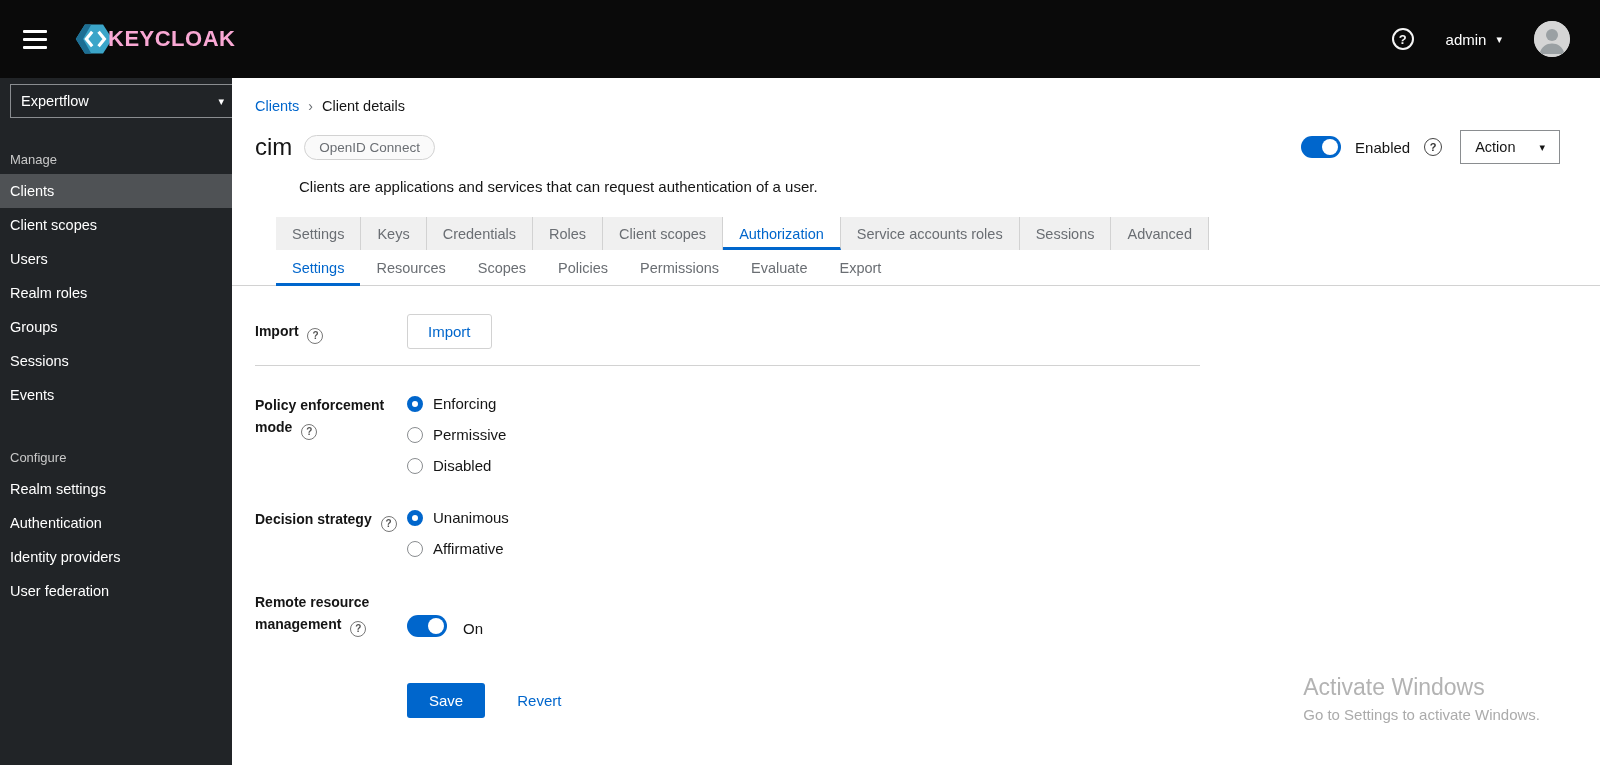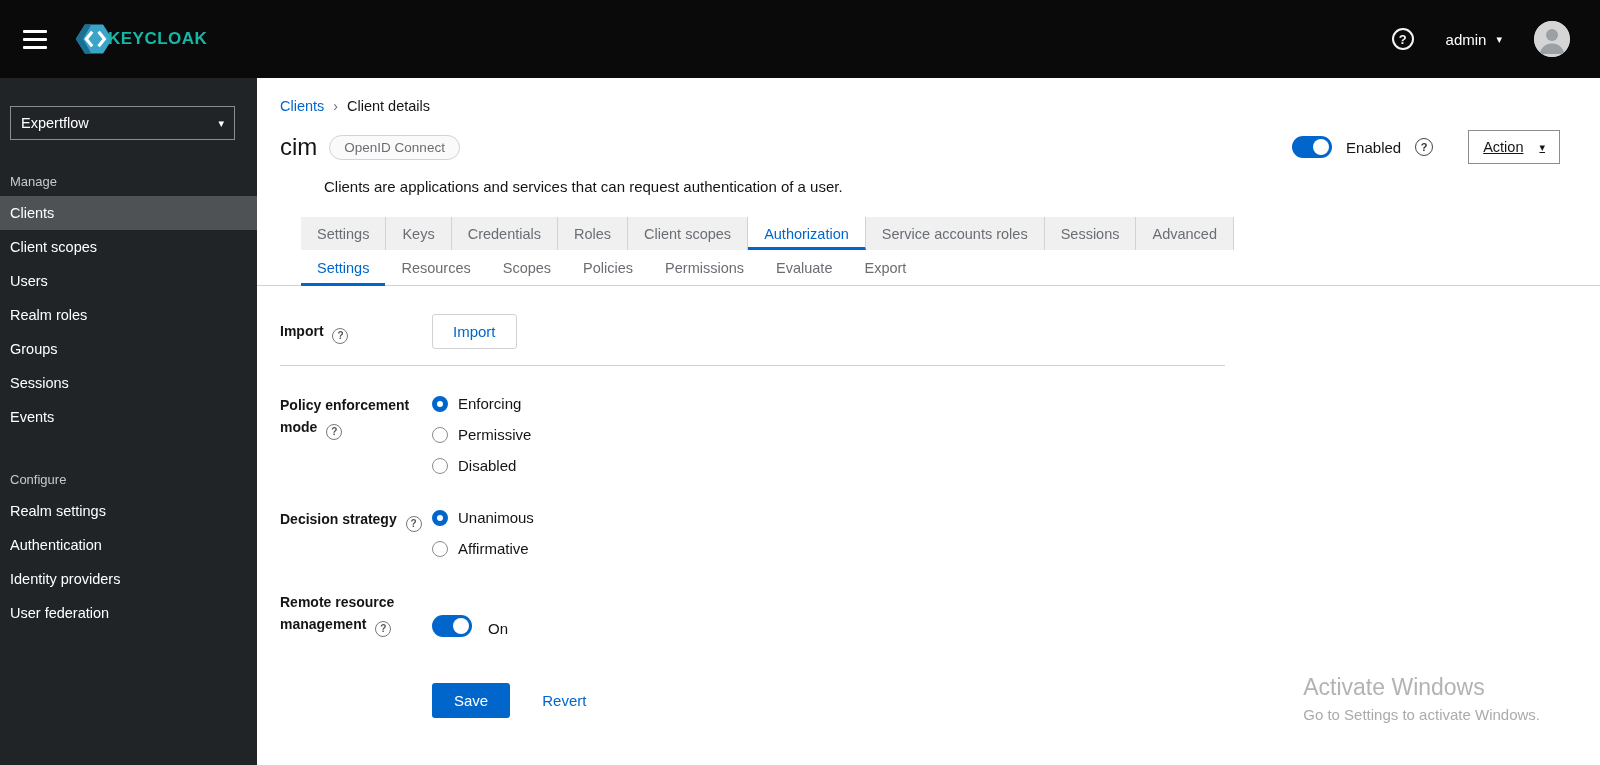--- a/index.html
+++ b/index.html
@@ -5,32 +5,32 @@
   * { margin:0; padding:0; box-sizing:border-box; }
   html,body { width:1600px; height:765px; }
   body { font-family:"Liberation Sans","DejaVu Sans",sans-serif; background:#fff; overflow:hidden; }
   .app { width:1600px; height:765px; display:flex; flex-direction:column; overflow:hidden; }
 
   
   .topbar { height:78px; background:#0a0a0a; display:flex; align-items:center; flex-shrink:0; padding:0 30px 0 14px; }
   .hamburger { width:42px; height:40px; background:none; border:none; display:flex; flex-direction:column; justify-content:center; gap:5px; cursor:pointer; padding:0 9px; }
   .hamburger span { display:block; height:3px; width:24px; background:#fff; border-radius:1px; }
   .brand { display:flex; align-items:center; margin-left:18px; }
-  .brand-text { font-size:17px; font-weight:700; color:#14b8a6; letter-spacing:0.5px; margin-left:-6px; }
+  .brand-text { font-size:22px; font-weight:700; color:#f9a8d4; letter-spacing:0.5px; margin-left:-6px; }
   .topbar-right { margin-left:auto; display:flex; align-items:center; gap:32px; }
   .tb-help { width:22px; height:22px; border-radius:50%; border:2px solid #f5f5f5; color:#f5f5f5; font-size:13px; font-weight:700; display:flex; align-items:center; justify-content:center; background:none; cursor:pointer; }
   .user-menu { background:none; border:none; color:#fff; font-size:15px; display:flex; align-items:center; gap:10px; cursor:pointer; }
   .caret { font-size:11px; color:#fff; }
   .avatar { width:36px; height:36px; border-radius:50%; background:#d5d5d5; overflow:hidden; cursor:pointer; border:none; padding:0; }
 
   
   .body { display:flex; flex:1; min-height:0; }
 
   
-  .sidebar { width:257px; flex-shrink:0; background:#212427; padding-top:28px; }
+  .sidebar { width:232px; flex-shrink:0; background:#212427; padding-top:6px; }
   .realm-select { margin:0 12px 24px 10px; width:225px; display:flex; align-items:center; justify-content:space-between; background:transparent; border:1px solid #8a8d90; color:#fff; font-size:14.5px; padding:8px 10px; cursor:pointer; }
   .nav-heading { padding:10px 10px 7px; font-size:13px; color:#c9c9c9; }
   .nav-item { display:block; padding:9px 10px; font-size:14.5px; color:#fff; text-decoration:none; cursor:pointer; }
   .nav-item.active { background:#4f5255; }
   .nav-section.configure { margin-top:28px; }
 
   
   .content { flex:1; background:#fff; position:relative; min-width:0; }
   .content-head { padding:20px 40px 0 23px; }
   .breadcrumb { display:flex; align-items:center; gap:9px; font-size:14.5px; }
@@ -38,21 +38,21 @@
   .bc-sep { color:#6a6e73; font-size:14px; }
   .bc-current { color:#151515; }
   .title-row { display:flex; align-items:center; margin-top:16px;justify-content:flex-end; }
   .page-title { font-size:24px; font-weight:400; color:#151515; }
   .badge { margin-left:12px; padding:4px 14px; border:1px solid #d2d2d2; border-radius:14px; background:#fafafa; color:#6a6e73; font-size:13.5px; }
   .title-controls { margin-left:auto; display:flex; align-items:center; gap:14px; }
   .toggle { width:40px; height:22px; border-radius:11px; background:#0066cc; position:relative; border:none; cursor:pointer; flex-shrink:0; }
   .toggle .knob { position:absolute; top:3px; right:3px; width:16px; height:16px; border-radius:50%; background:#fff; }
   .enabled-label { font-size:15px; color:#151515; }
   .help-circle { width:18px; height:18px; border-radius:50%; border:1px solid #444; color:#333; font-size:11px; font-weight:700; display:inline-flex; align-items:center; justify-content:center; background:#fff; cursor:pointer; flex-shrink:0; }
-  .action-btn { margin-left:21px; border:1px solid #8a8d90; background:#fff; padding:8px 14px; font-size:14.5px; color:#151515; display:flex; align-items:center; gap:16px; cursor:pointer;text-decoration:underline; }
+  .action-btn { margin-left:4px; border:1px solid #8a8d90; background:#fff; padding:8px 14px; font-size:14.5px; color:#151515; display:flex; align-items:center; gap:24px; cursor:pointer; }
   .action-btn .caret { color:#151515; }
   .description { margin-top:14px; font-size:15px; color:#151515;margin-left:44px; }
 
   
   .tabs-row { display:flex; padding-left:44px; margin-top:22px; }
   .tab { padding:9px 16px 8px; background:#f0f0f0; border-right:1px solid #d2d2d2; color:#6a6e73; font-size:14.5px; cursor:pointer; white-space:nowrap; }
   .tab.active { background:#fff; color:#0066cc; border-bottom:3px solid #0066cc; padding-bottom:5px; }
   .subtabs-row { display:flex; padding-left:44px; border-bottom:1px solid #d2d2d2; }
   .subtab { padding:10px 16px 7px; font-size:14.5px; color:#6a6e73; border-bottom:3px solid transparent; margin-bottom:-1px; cursor:pointer; white-space:nowrap; }
   .subtab.active { color:#0066cc; border-bottom-color:#0066cc; }

